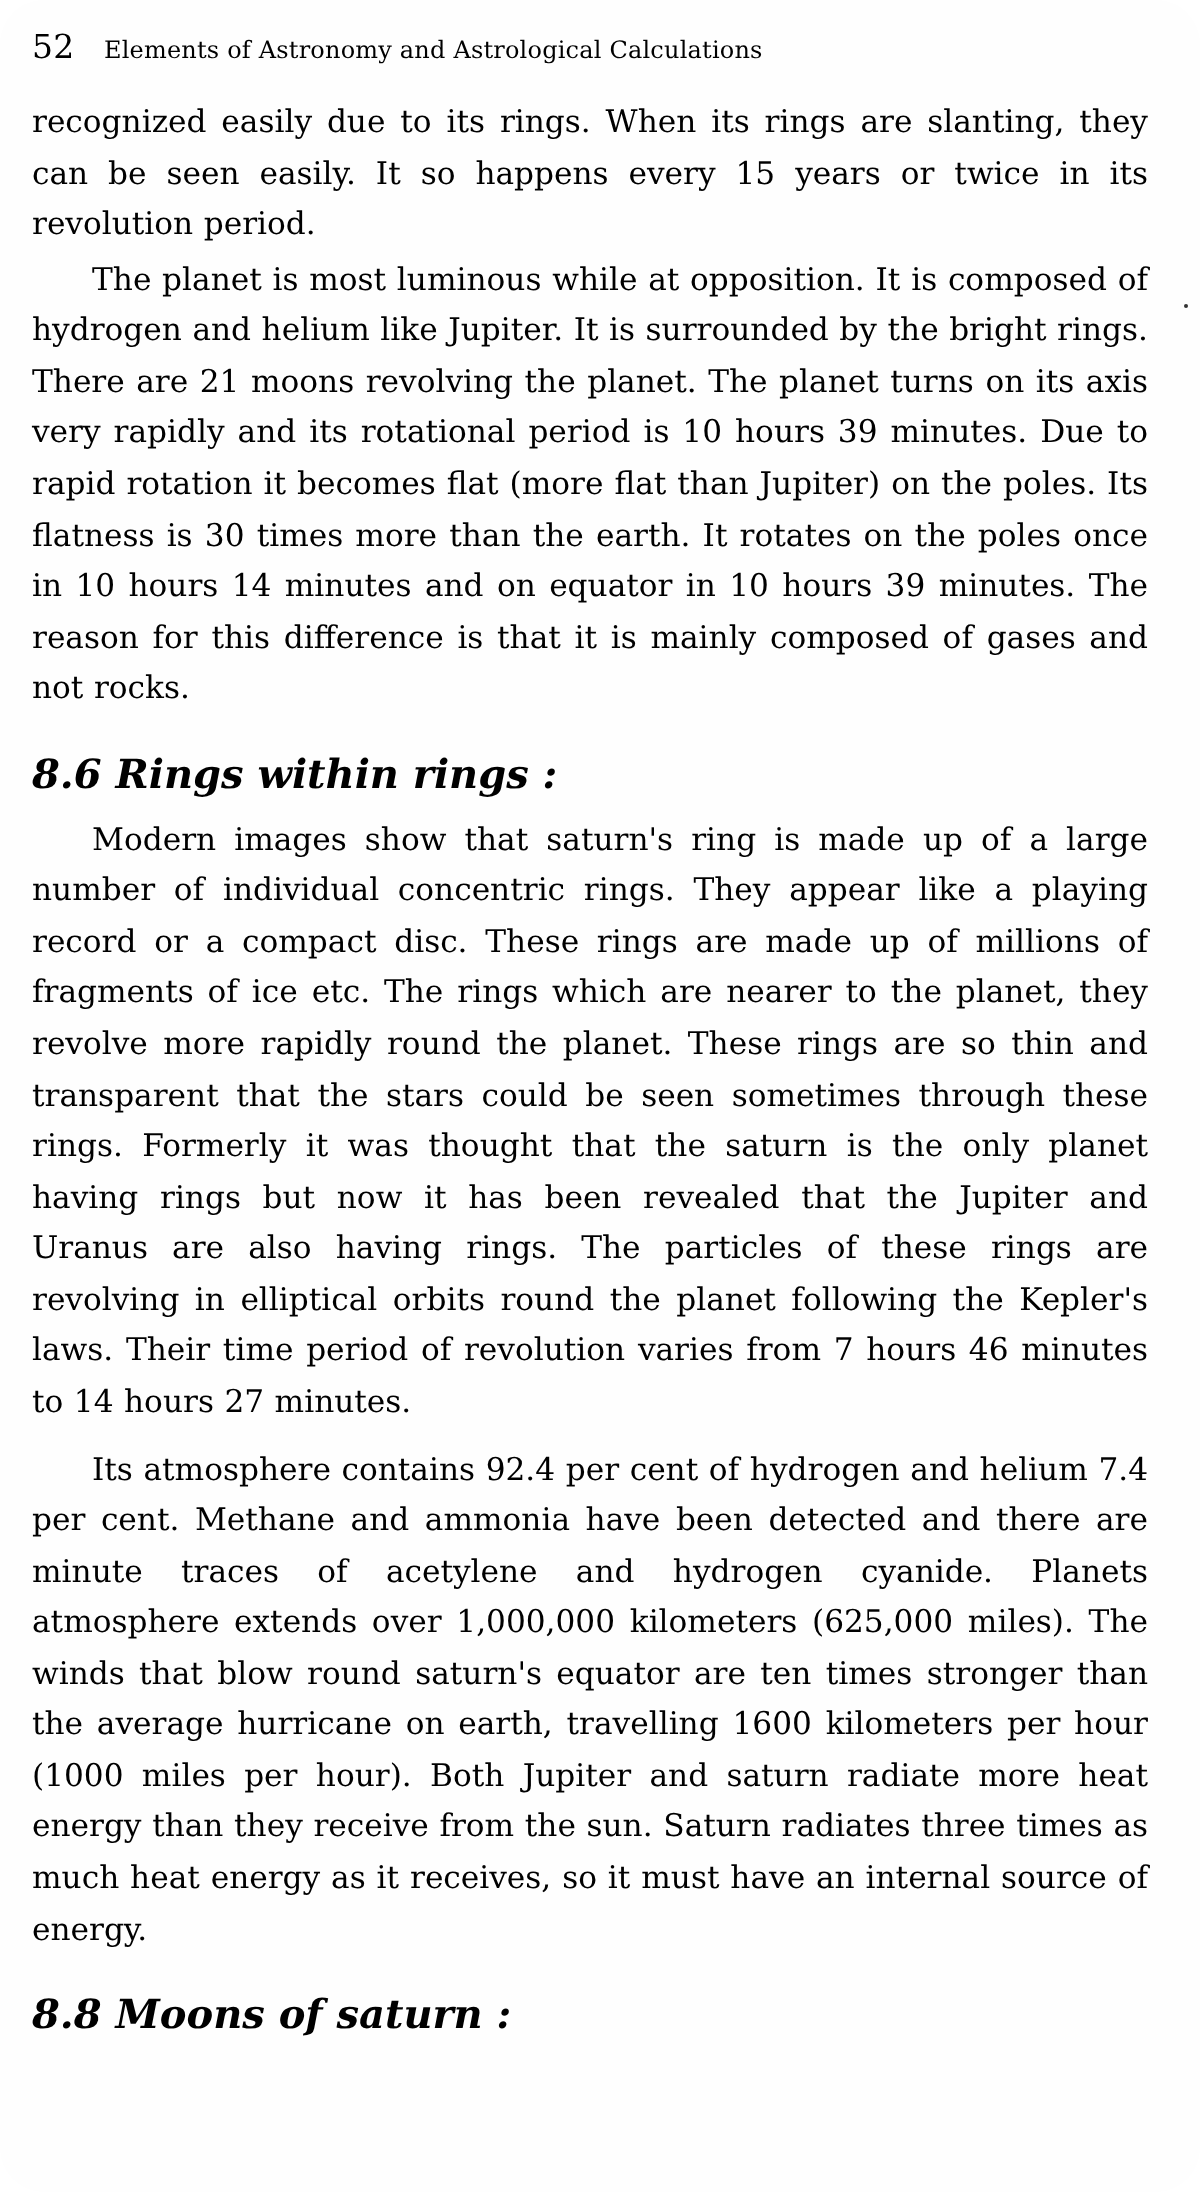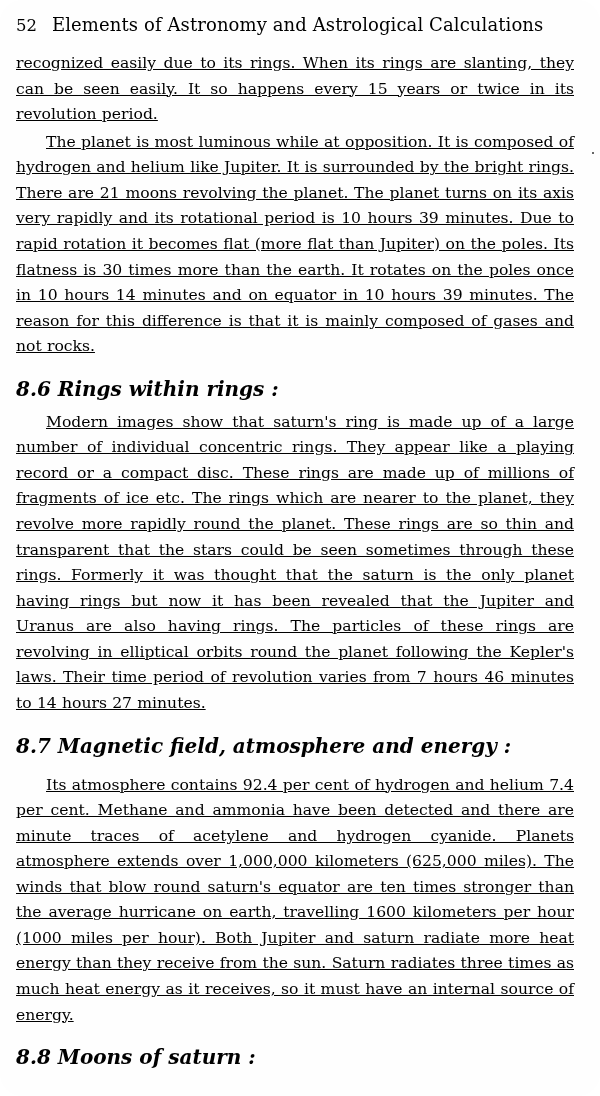--- a/index.html
+++ b/index.html
@@ -28,29 +28,28 @@
   }
   .page-number {
     width: 36px;
     flex: 0 0 36px;
     text-align: left;
     font-size: 16.5px;
   }
   .header-title {
     flex: 1;
     text-align: left;
-    font-size: 18px;
+    font-size: 12px;
   }
   .body-text {
     font-size: 15.6px;
     line-height: 1.64;
     text-align: justify;
     margin: 0 10px 2px 0;
     word-spacing: 0.3px;
-    text-decoration: underline;
   }
   .body-text.indent {
     text-indent: 30px;
   }
   .section-head {
     font-size: 20px;
     font-weight: bold;
     font-style: italic;
     margin: 14px 0 6px 0;
     line-height: 1.5;
@@ -76,20 +75,19 @@
     <span class="header-title">Elements of Astronomy and Astrological Calculations</span>
   </div>
 
   <p class="body-text">recognized easily due to its rings. When its rings are slanting, they can be seen easily. It so happens every 15 years or twice in its revolution period.</p>
 
   <p class="body-text indent">The planet is most luminous while at opposition. It is composed of hydrogen and helium like Jupiter. It is surrounded by the bright rings. There are 21 moons revolving the planet. The planet turns on its axis very rapidly and its rotational period is 10 hours 39 minutes. Due to rapid rotation it becomes flat (more flat than Jupiter) on the poles. Its flatness is 30 times more than the earth. It rotates on the poles once in 10 hours 14 minutes and on equator in 10 hours 39 minutes. The reason for this difference is that it is mainly composed of gases and not rocks.</p>
 
   <h2 class="section-head">8.6 Rings within rings :</h2>
   <p class="body-text indent">Modern images show that saturn's ring is made up of a large number of individual concentric rings. They appear like a playing record or a compact disc. These rings are made up of millions of fragments of ice etc. The rings which are nearer to the planet, they revolve more rapidly round the planet. These rings are so thin and transparent that the stars could be seen sometimes through these rings. Formerly it was thought that the saturn is the only planet having rings but now it has been revealed that the Jupiter and Uranus are also having rings. The particles of these rings are revolving in elliptical orbits round the planet following the Kepler's laws. Their time period of revolution varies from 7 hours 46 minutes to 14 hours 27 minutes.</p>
 
-  <h2 class="section-head">8.7 Magnetic field, atmosphere and energy :</h2>
   <div class="spacer-sm"></div>
   <p class="body-text indent">Its atmosphere contains 92.4 per cent of hydrogen and helium 7.4 per cent. Methane and ammonia have been detected and there are minute traces of acetylene and hydrogen cyanide. Planets atmosphere extends over 1,000,000 kilometers (625,000 miles). The winds that blow round saturn's equator are ten times stronger than the average hurricane on earth, travelling 1600 kilometers per hour (1000 miles per hour). Both Jupiter and saturn radiate more heat energy than they receive from the sun. Saturn radiates three times as much heat energy as it receives, so it must have an internal source of energy.</p>
 
   <h2 class="section-head">8.8 Moons of saturn :</h2>
 
   <span class="stray-dot"></span>
 </div>
 
 </body></html>

